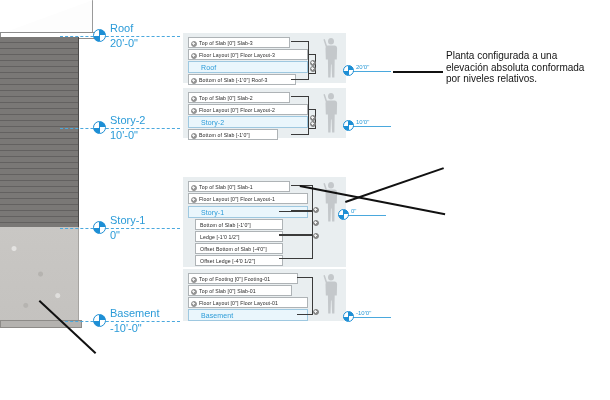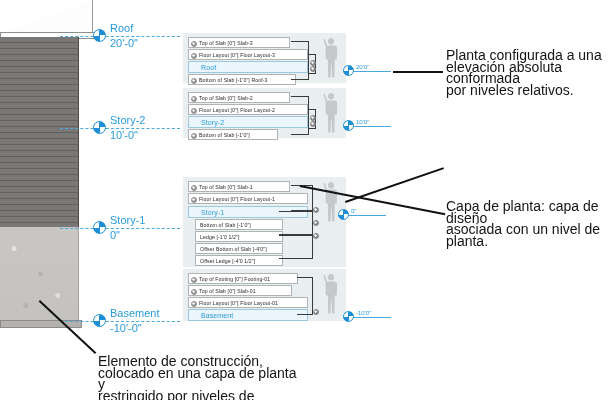--- a/index.html
+++ b/index.html
@@ -139,21 +139,21 @@
   }
   .stack{
     position:absolute;width:6px;height:6px;border-radius:50%;
     background:radial-gradient(circle at 35% 35%, #f4f4f4 0 35%, #8f8f8f 36% 100%);
     border:1px solid #7d7d7d;box-sizing:border-box;
   }
 
   
   .note{
     position:absolute;
-    font-size:14px;
+    font-size:10px;
     line-height:11.5px;
     color:#141414;
     white-space:pre-line;
   }
   .leader{position:absolute;background:#111;transform-origin:0 0;height:1.6px;}
 </style>
 </head>
 <body>
 
 <div class="stage">
@@ -353,20 +353,15 @@
 
   <div class="leader" style="left:300px;top:185px;width:148px;transform:rotate(11deg);"></div>
 
   <div class="leader" style="left:40px;top:300px;width:77px;transform:rotate(43deg);"></div>
 
   <div class="note" style="left:446px;top:50px;width:160px;">Planta configurada a una
 elevación absoluta conformada
 por niveles relativos.</div>
 
 
-  <div class="note" style="left:446px;top:201px;width:160px;">Capa de planta: capa de diseño
-asociada con un nivel de planta.</div>
-
-  <div class="note" style="left:98px;top:356px;width:200px;">Elemento de construcción,
-colocado en una capa de planta y
-restringido por niveles de planta.</div>
+
 
 </div>
 
 </body></html>

